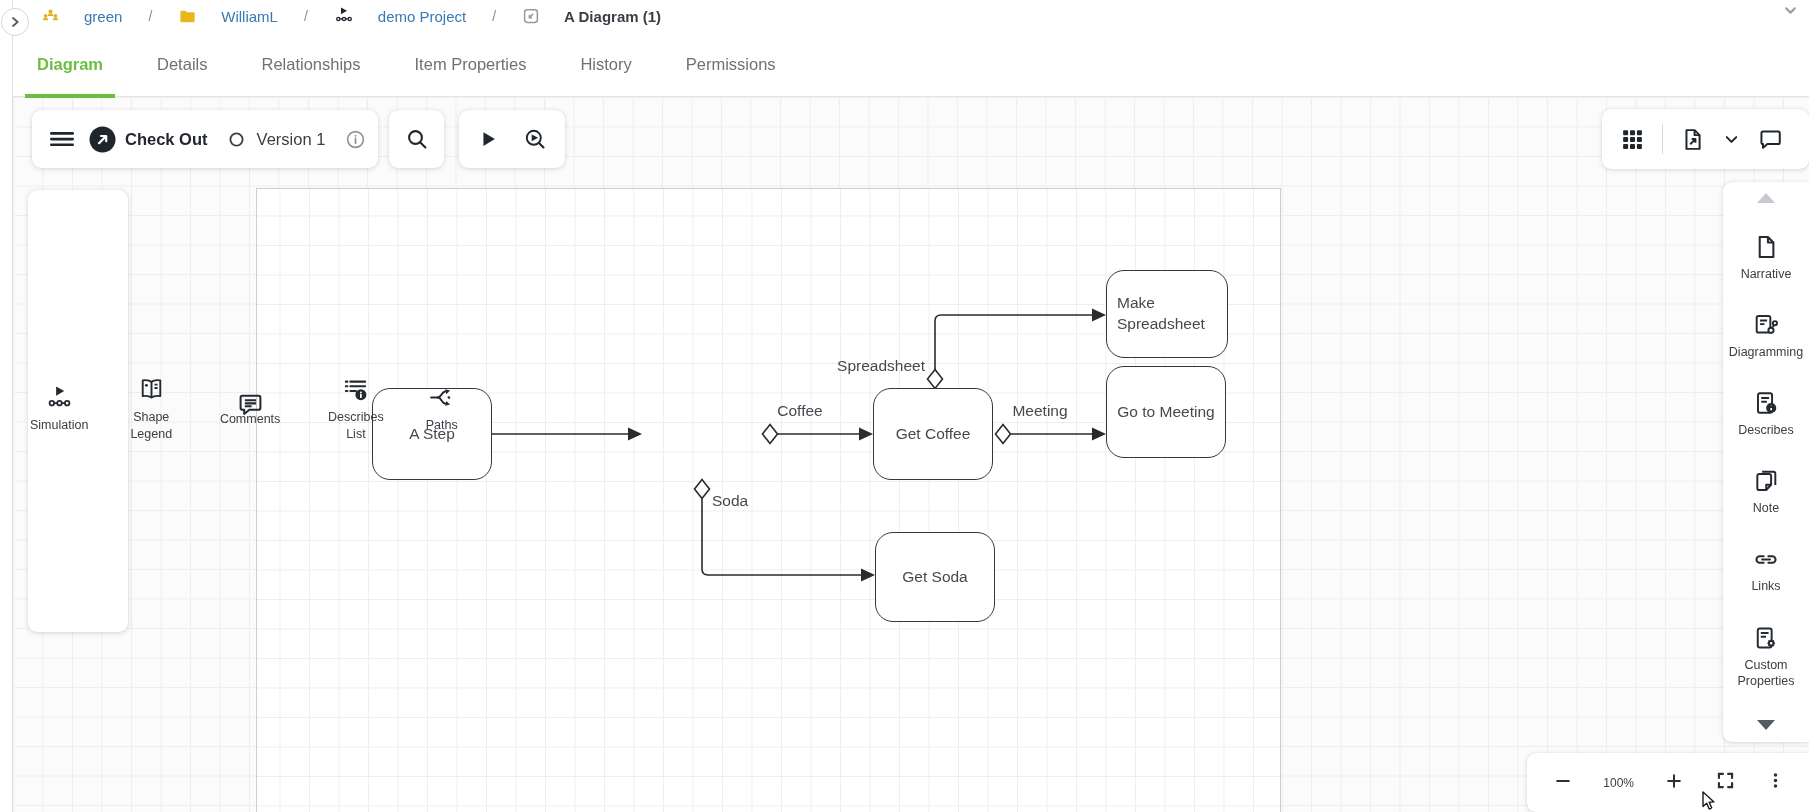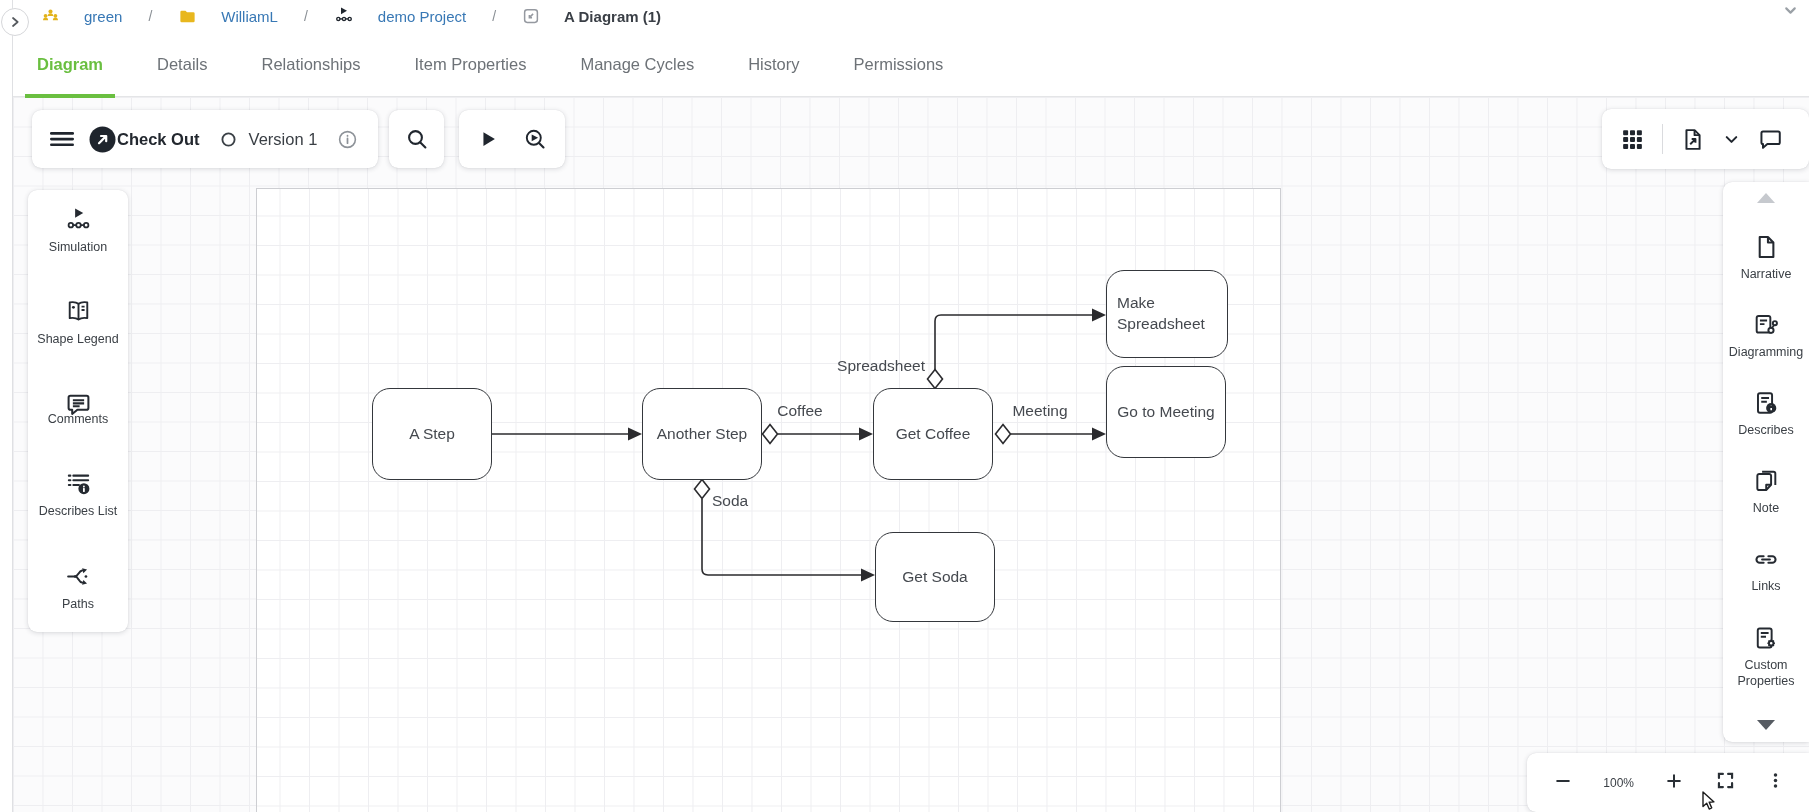--- a/index.html
+++ b/index.html
@@ -51,21 +51,21 @@
   .checkout-label { font-size:16.5px; font-weight:700; color:#23282f; white-space:nowrap; cursor:pointer; }
   .version-label { font-size:16.5px; color:#3a3f45; white-space:nowrap; margin-left:4px; }
   .card-search { left:389px; top:110px; width:55px; height:58px; display:flex; align-items:center; justify-content:center; }
   .card-play { left:459px; top:110px; width:106px; height:58px; display:flex; align-items:center; justify-content:center; gap:24px; }
   .card-actions { left:1602px; top:109px; width:207px; height:60px; display:flex; align-items:center; padding:0 18px; gap:17px; }
   .vdiv { width:1px; height:30px; background:#dadbde; }
 
   .icon-btn { display:flex; align-items:center; justify-content:center; cursor:pointer; }
 
   
-  .left-panel { left:28px; top:190px; width:100px; height:442px; display:flex; flex-direction:column;
+  .left-panel { left:28px; top:190px; width:100px; height:442px; display:flex; flex-direction:row;
     align-items:center; justify-content:space-between; padding:16px 2px 20px;gap:42px; }
   .right-panel { left:1723px; top:182px; width:86px; height:560px; display:flex; flex-direction:column;
     align-items:center; justify-content:space-between; padding:9px 0 10px; border-radius:9px 0 0 9px; }
   .p-item { display:flex; flex-direction:column; align-items:center; gap:6px; cursor:pointer; }
   .p-item .lbl { font-size:12.5px; color:#3b4046; text-align:center; line-height:1.3; }
   .scroll-arrow { cursor:pointer; display:flex; }
 
   
   .zoom-bar { left:1527px; top:753px; width:282px; height:59px; display:flex; align-items:center;
     padding:0 24px 0 26px; justify-content:space-between; border-radius:9px 0 0 9px; }
@@ -99,21 +99,20 @@
     </g>
     <g fill="#fff" stroke="#2b2b2e" stroke-width="1.6">
       <path d="M770 424.5 L777.5 434 L770 443.5 L762.5 434 Z"></path>
       <path d="M1003 424.5 L1010.5 434 L1003 443.5 L995.5 434 Z"></path>
       <path d="M935 369.5 L942.5 379 L935 388.5 L927.5 379 Z"></path>
       <path d="M702 479.5 L709.5 489 L702 498.5 L694.5 489 Z"></path>
     </g>
   </svg>
 
   <div class="node" style="left:372px;top:388px;width:120px;height:92px;">A Step</div>
-  <div class="node" style="left:642px;top:388px;width:120px;height:92px;">Another Step</div>
   <div class="node" style="left:873px;top:388px;width:120px;height:92px;">Get Coffee</div>
   <div class="node" style="left:1106px;top:366px;width:120px;height:92px;">Go to Meeting</div>
   <div class="node" style="left:1106px;top:270px;width:122px;height:88px;">Make Spreadsheet</div>
   <div class="node" style="left:875px;top:532px;width:120px;height:90px;">Get Soda</div>
 
   <div class="elabel" style="left:823px;top:357px;width:102px;text-align:right;">Spreadsheet</div>
   <div class="elabel" style="left:762px;top:402px;width:76px;text-align:center;">Coffee</div>
   <div class="elabel" style="left:1002px;top:402px;width:76px;text-align:center;">Meeting</div>
   <div class="elabel" style="left:712px;top:492px;">Soda</div>
 
@@ -170,36 +169,35 @@
           <polyline points="6,9 12,15 18,9"></polyline>
         </svg>
     </span>
   </div>
 
   <div class="tabbar">
     <div class="tab active">Diagram</div>
     <div class="tab">Details</div>
     <div class="tab">Relationships</div>
     <div class="tab">Item Properties</div>
-    <div class="tab">Manage Cycles</div>
     <div class="tab">History</div>
     <div class="tab">Permissions</div>
   </div>
 
   <div class="card card-main">
     <span class="icon-btn">
       <svg width="26" height="24" viewBox="0 0 26 24">
           <g fill="#1f252d">
             <rect x="1" y="5" width="24" height="2.7" rx="1.3"></rect>
             <rect x="1" y="10.7" width="24" height="2.7" rx="1.3"></rect>
             <rect x="1" y="16.4" width="24" height="2.7" rx="1.3"></rect>
           </g>
         </svg>
     </span>
-    <span class="icon-btn" style="gap:1px;">
+    <span class="icon-btn" style="gap:9px;">
       <svg width="27" height="27" viewBox="0 0 27 27">
           <circle cx="13.5" cy="13.5" r="13" fill="#1f252d"></circle>
           <path d="M10 17.2 L16.8 10.4 M12 10 H17.2 V15.2" stroke="#fff" stroke-width="2.2" fill="none" stroke-linecap="round" stroke-linejoin="round"></path>
         </svg>
       <span class="checkout-label">Check Out</span>
     </span>
     <span class="icon-btn" style="gap:8px;margin-left:6px;">
       <svg width="17" height="17" viewBox="0 0 24 24" fill="none" stroke="#3a4046" stroke-width="2.6">
           <circle cx="12" cy="12" r="8.6"></circle>
         </svg>

